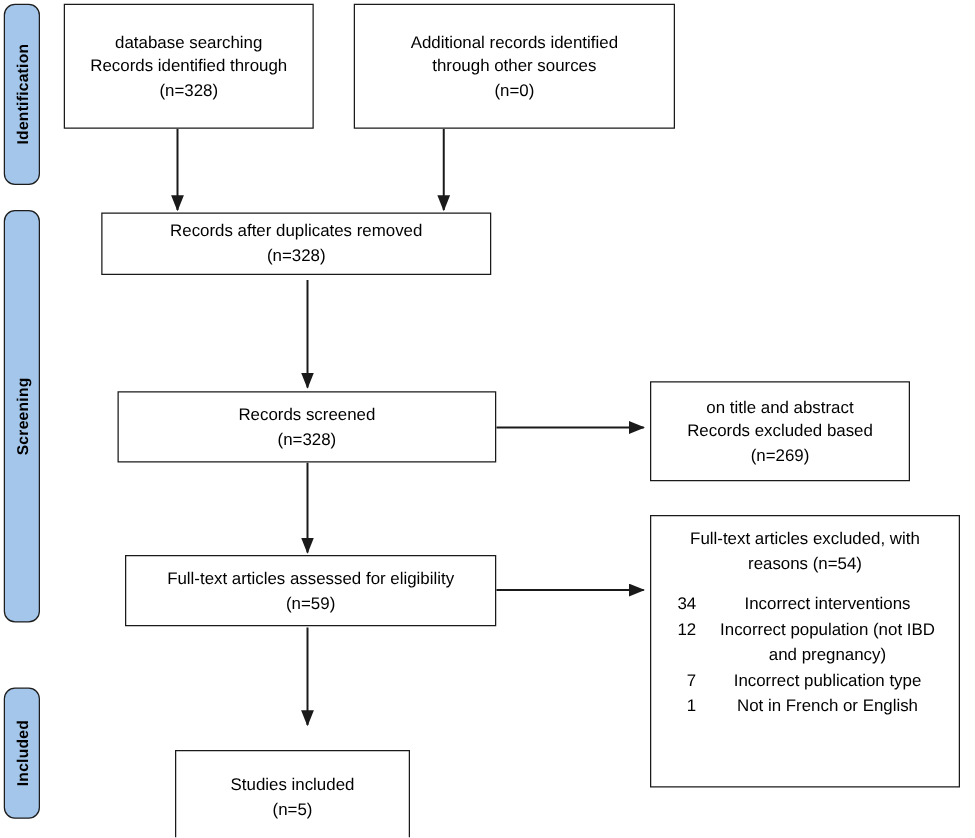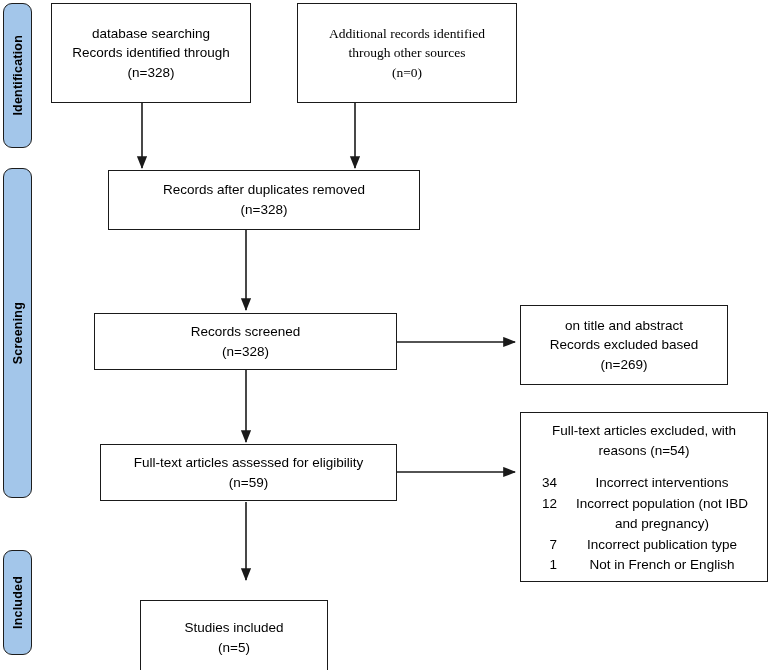--- a/index.html
+++ b/index.html
@@ -135,48 +135,48 @@
   <div class="stage-bar" style="left:3px; top:550px; width:29px; height:105px;">
     <span class="stage-label">Included</span>
   </div>
 
   <div class="flow-box" style="left:51px; top:3px; width:200px; height:100px;">
     <span class="line">database searching</span>
     <span class="line">Records identified through</span>
     <span class="line">(n=328)</span>
   </div>
 
-  <div class="flow-box" style="left:297px; top:3px; width:220px; height:100px;font-family:Liberation Serif, serif;">
+  <div class="flow-box" style="left:283px; top:3px; width:257px; height:100px;">
     <span class="line">Additional records identified</span>
     <span class="line">through other sources</span>
     <span class="line">(n=0)</span>
   </div>
 
-  <div class="flow-box" style="left:108px; top:170px; width:312px; height:60px;">
+  <div class="flow-box" style="left:81px; top:170px; width:312px; height:50px;">
     <span class="line">Records after duplicates removed</span>
     <span class="line">(n=328)</span>
   </div>
 
   <div class="flow-box" style="left:94px; top:313px; width:303px; height:57px;">
     <span class="line">Records screened</span>
     <span class="line">(n=328)</span>
   </div>
 
   <div class="flow-box" style="left:520px; top:305px; width:208px; height:80px;">
     <span class="line">on title and abstract</span>
     <span class="line">Records excluded based</span>
     <span class="line">(n=269)</span>
   </div>
 
   <div class="flow-box" style="left:100px; top:444px; width:297px; height:57px;">
     <span class="line">Full-text articles assessed for eligibility</span>
     <span class="line">(n=59)</span>
   </div>
 
-  <div class="reasons-box" style="left:520px; top:412px; width:248px; height:170px;">
+  <div class="reasons-box" style="left:520px; top:412px; width:248px; height:218px;">
     <div class="reasons-head">
       <span class="line">Full-text articles excluded, with</span>
       <span class="line">reasons (n=54)</span>
     </div>
     <div class="reason-row">
       <span class="reason-count">34</span>
       <span class="reason-text">Incorrect interventions</span>
     </div>
     <div class="reason-row">
       <span class="reason-count">12</span>

